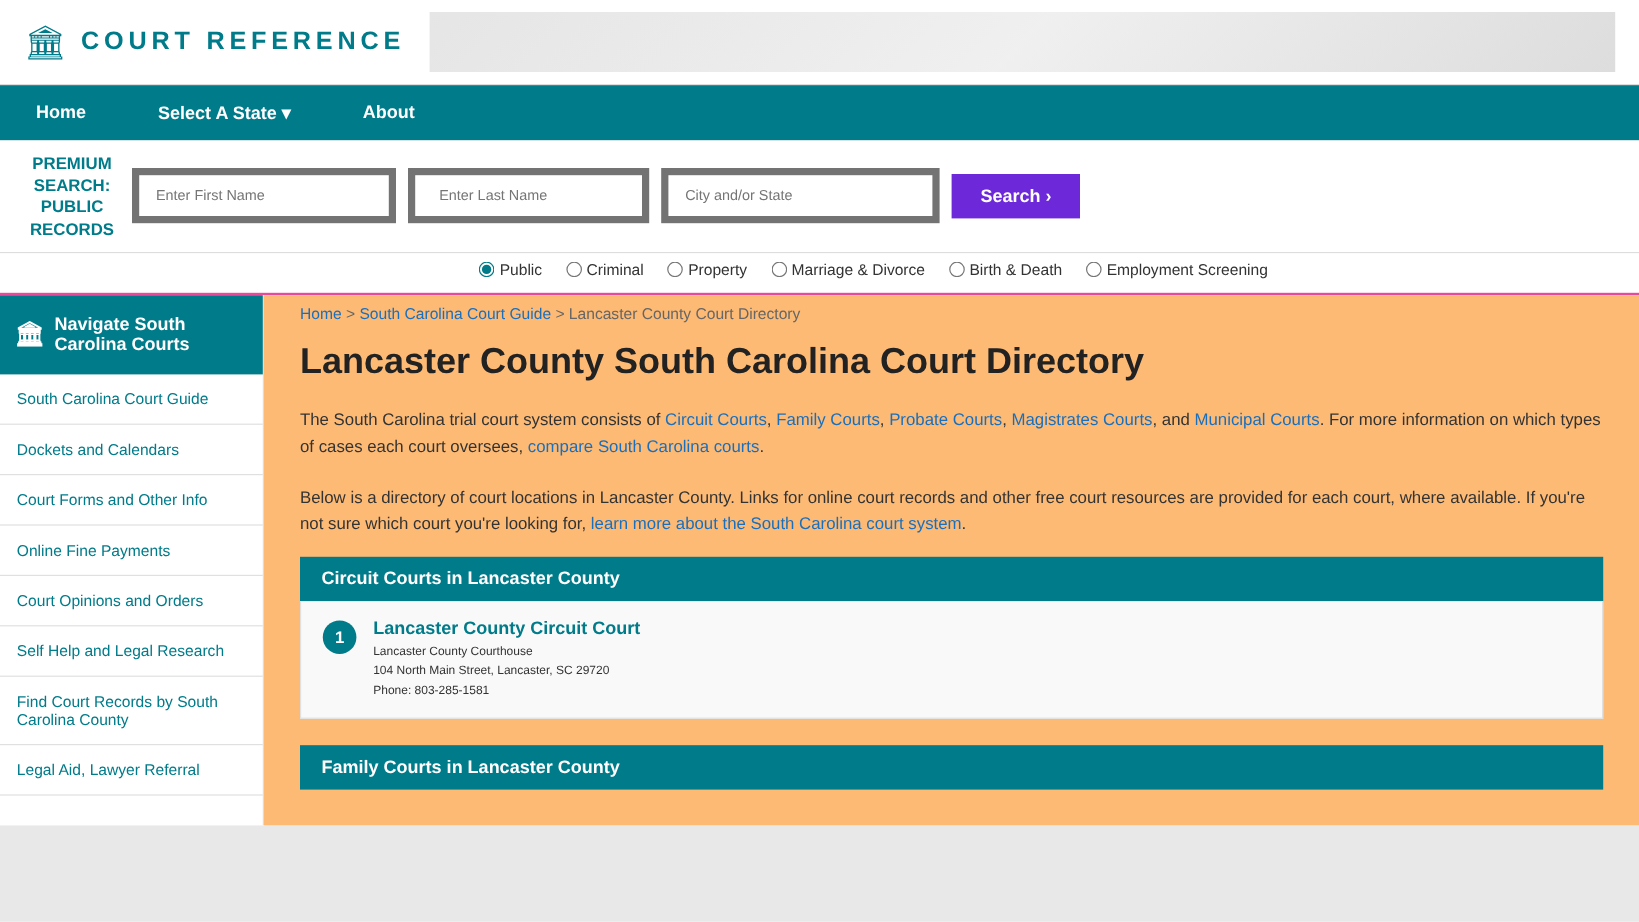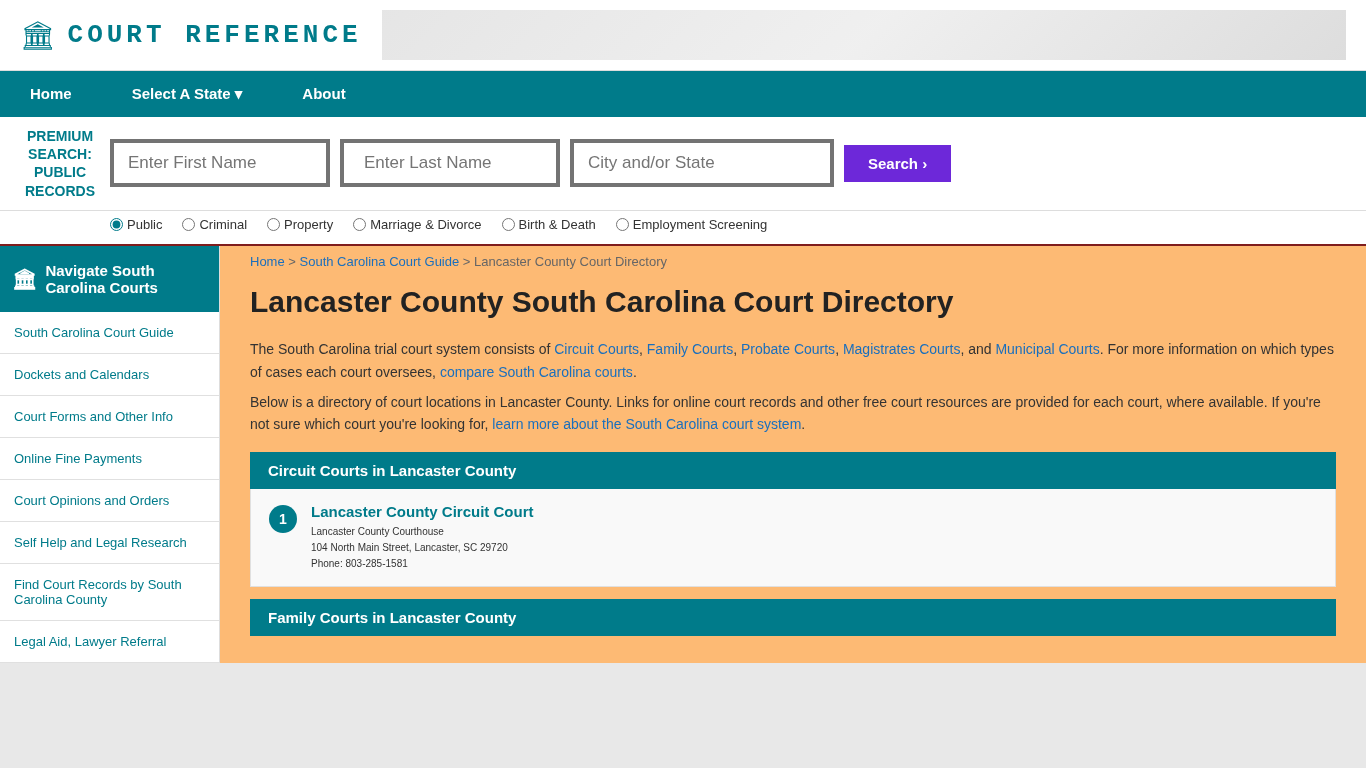--- a/index.html
+++ b/index.html
@@ -1,70 +1,70 @@
 <!DOCTYPE html>
 <html><head>
   <meta charset="utf-8">
   <style>
     * { margin: 0; padding: 0; box-sizing: border-box; }
     body { font-family: Arial, sans-serif; font-size: 14px; background: #e8e8e8; color: #333; }
 
     
     #header { background: white; display: flex; align-items: center; padding: 10px 20px; border-bottom: 1px solid #ddd; }
     #header .logo-icon { color: #007b8a; font-size: 28px; margin-right: 12px; }
-    #header .logo-text { font-size: 26px; font-weight: 900; color: #007b8a; letter-spacing: 4px; text-transform: uppercase; font-family: Liberation Mono, monospace; }
+    #header .logo-text { font-size: 21px; font-weight: 900; color: #007b8a; letter-spacing: 4px; text-transform: uppercase; }
     #header-img-area { flex: 1; height: 50px; background: linear-gradient(135deg, #ccc 0%, #e0e0e0 50%, #bbb 100%); margin-left: 20px; opacity: 0.5; }
 
     
     #nav { background: #007b8a; display: flex; }
     #nav .nav-item { padding: 14px 30px; color: white; font-weight: bold; font-size: 15px; cursor: pointer; }
     #nav .nav-dropdown { display: flex; align-items: center; gap: 4px; }
 
     
     #search-bar { background: white; padding: 10px 20px; display: flex; align-items: center; gap: 10px; border-bottom: 1px solid #ddd; }
     #search-bar .premium-label { font-size: 14px; font-weight: bold; color: #007b8a; text-align: center; line-height: 1.3; width: 80px; }
-    #search-bar input { border: 4px solid #737373; padding: 10px 14px; font-size: 17px; color: #888; }
+    #search-bar input { border: 6px solid #737373; padding: 10px 14px; font-size: 12px; color: #888; }
     #search-bar .fn-input { width: 220px; }
-    #search-bar .ln-input { width: 220px; padding-left: 20px; }
-    #search-bar .city-input { width: 264px; }
+    #search-bar .ln-input { width: 201px; padding-left: 20px; }
+    #search-bar .city-input { width: 232px; }
     #search-bar .search-btn { background: #6d28d9; color: white; border: none; padding: 10px 24px; font-size: 15px; font-weight: bold; cursor: pointer; display: flex; align-items: center; gap: 6px; }
 
     
-    #radio-bar { background: white; padding: 6px 20px 12px 110px; border-bottom: 2px solid #7f1d1d; display: flex; align-items: center; gap: 20px; }
+    #radio-bar { background: white; padding: 6px 20px 12px 110px; border-bottom: 2px solid #ec4899; display: flex; align-items: center; gap: 20px; justify-content: center; }
     #radio-bar label { display: flex; align-items: center; gap: 4px; font-size: 13px; cursor: pointer; }
     #radio-bar input[type=radio] { accent-color: #007b8a; }
 
     
     #main-wrapper { background: #f4f4f4; display: flex; padding: 0; }
 
     
     #sidebar { width: 220px; min-width: 220px; background: white; border-right: 1px solid #ddd; }
     #sidebar .sidebar-header { background: #007b8a; color: white; padding: 16px 12px; display: flex; align-items: center; gap: 8px; font-size: 15px; font-weight: bold; }
     #sidebar .sidebar-header .s-icon { font-size: 20px; }
     #sidebar .sidebar-item { padding: 13px 14px; border-bottom: 1px solid #e0e0e0; color: #007b8a; font-size: 13px; cursor: pointer; }
 
     
     #content { flex: 1; padding: 8px 30px; background: #fdba74; }
     #breadcrumb { font-size: 13px; color: #666; margin-bottom: 14px; }
     #breadcrumb a { color: #1a6fbd; text-decoration: none; }
     #page-title { font-size: 30px; font-weight: bold; color: #222; margin-bottom: 18px; line-height: 1.25; }
-    #intro-p1 { font-size: 14px; line-height: 1.6; margin-bottom: 8px; }
+    #intro-p1 { font-size: 14px; line-height: 1.6; margin-bottom: 20px; }
     #intro-p1 a, #intro-p2 a { color: #1a6fbd; text-decoration: none; }
     #intro-p2 { font-size: 14px; line-height: 1.6; margin-bottom: 16px; }
 
     
     .section-header { background: #007b8a; color: white; padding: 10px 18px; font-size: 15px; font-weight: bold; margin-bottom: 0; }
 
     
     .court-entry { background: #f9f9f9; border: 1px solid #e0e0e0; border-top: none; padding: 14px 18px; display: flex; gap: 14px; margin-bottom: 0; }
     .court-number { background: #007b8a; color: white; font-weight: bold; font-size: 14px; width: 28px; height: 28px; border-radius: 50%; display: flex; align-items: center; justify-content: center; flex-shrink: 0; margin-top: 2px; }
     .court-info .court-name { color: #007b8a; font-weight: bold; font-size: 15px; margin-bottom: 4px; }
     .court-info p { font-size: 10px; color: #333; line-height: 1.6; }
 
-    .section-block { margin-bottom: 12px; border-radius: 32px; }
+    .section-block { margin-bottom: 22px; border-radius: 32px; }
   </style>
 </head>
 <body>
 
 <div id="header">
   <span class="logo-icon">🏛</span>
   <span class="logo-text">COURT REFERENCE</span>
   <div id="header-img-area"></div>
 </div>
 

